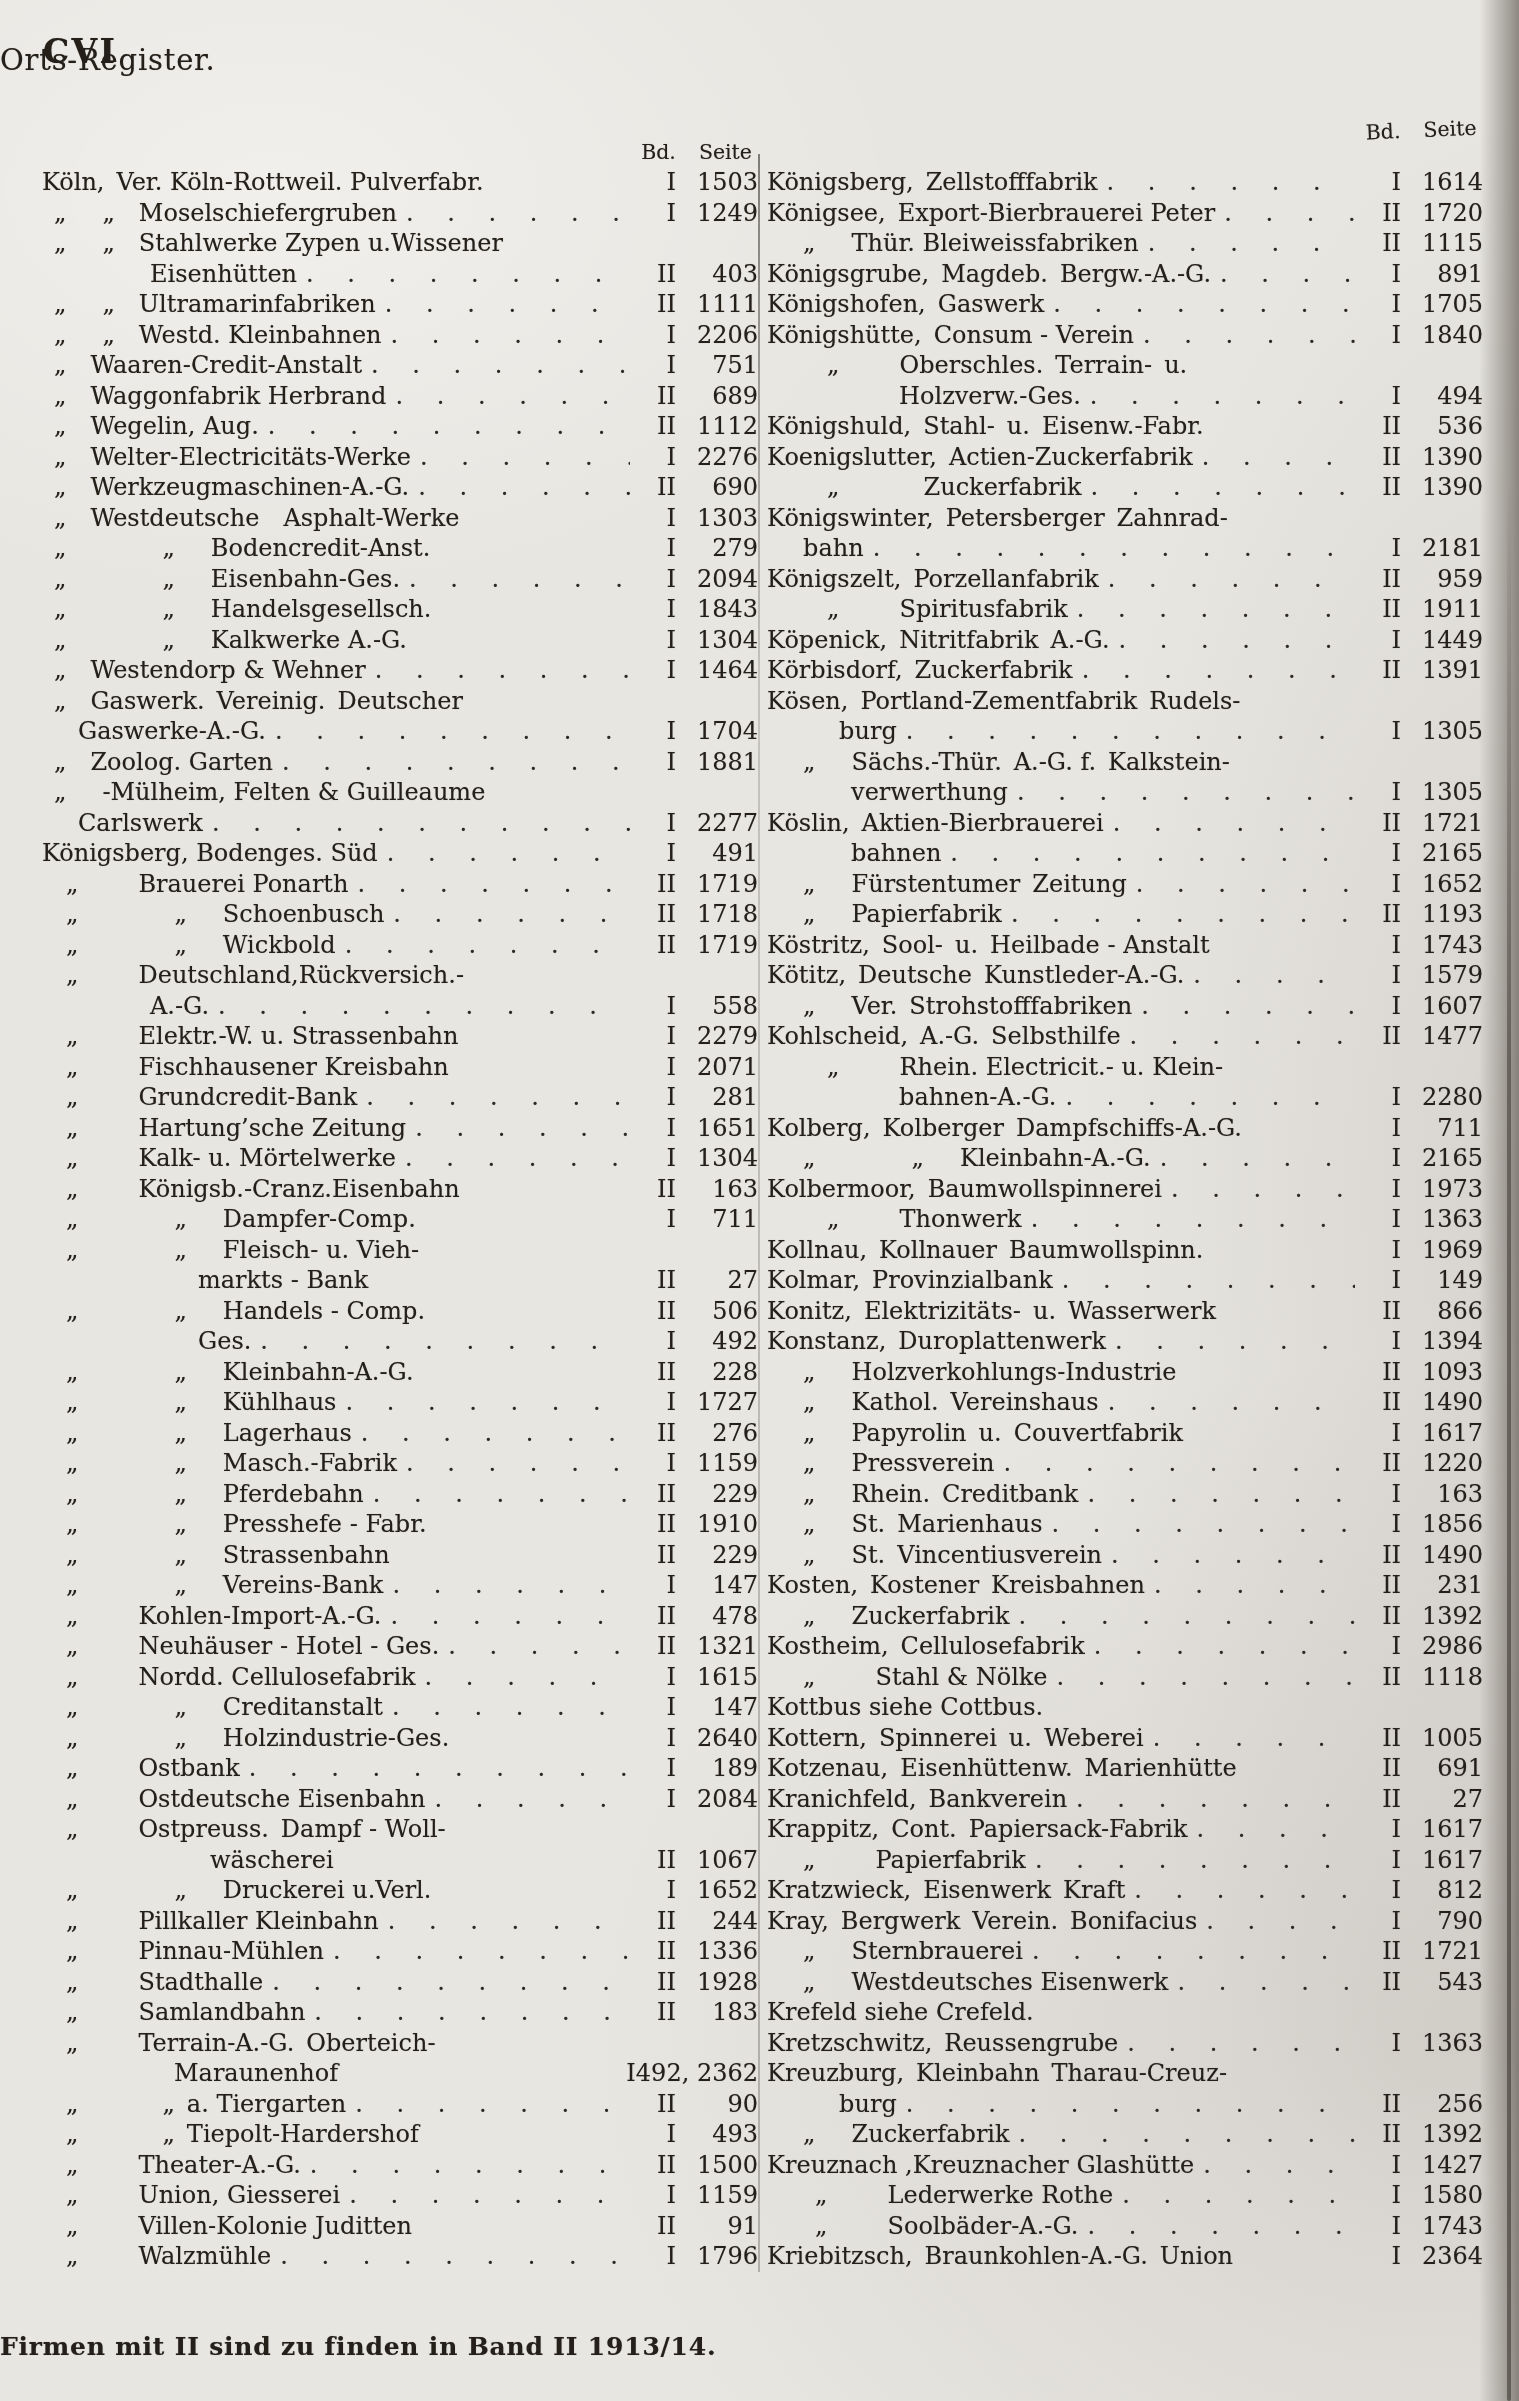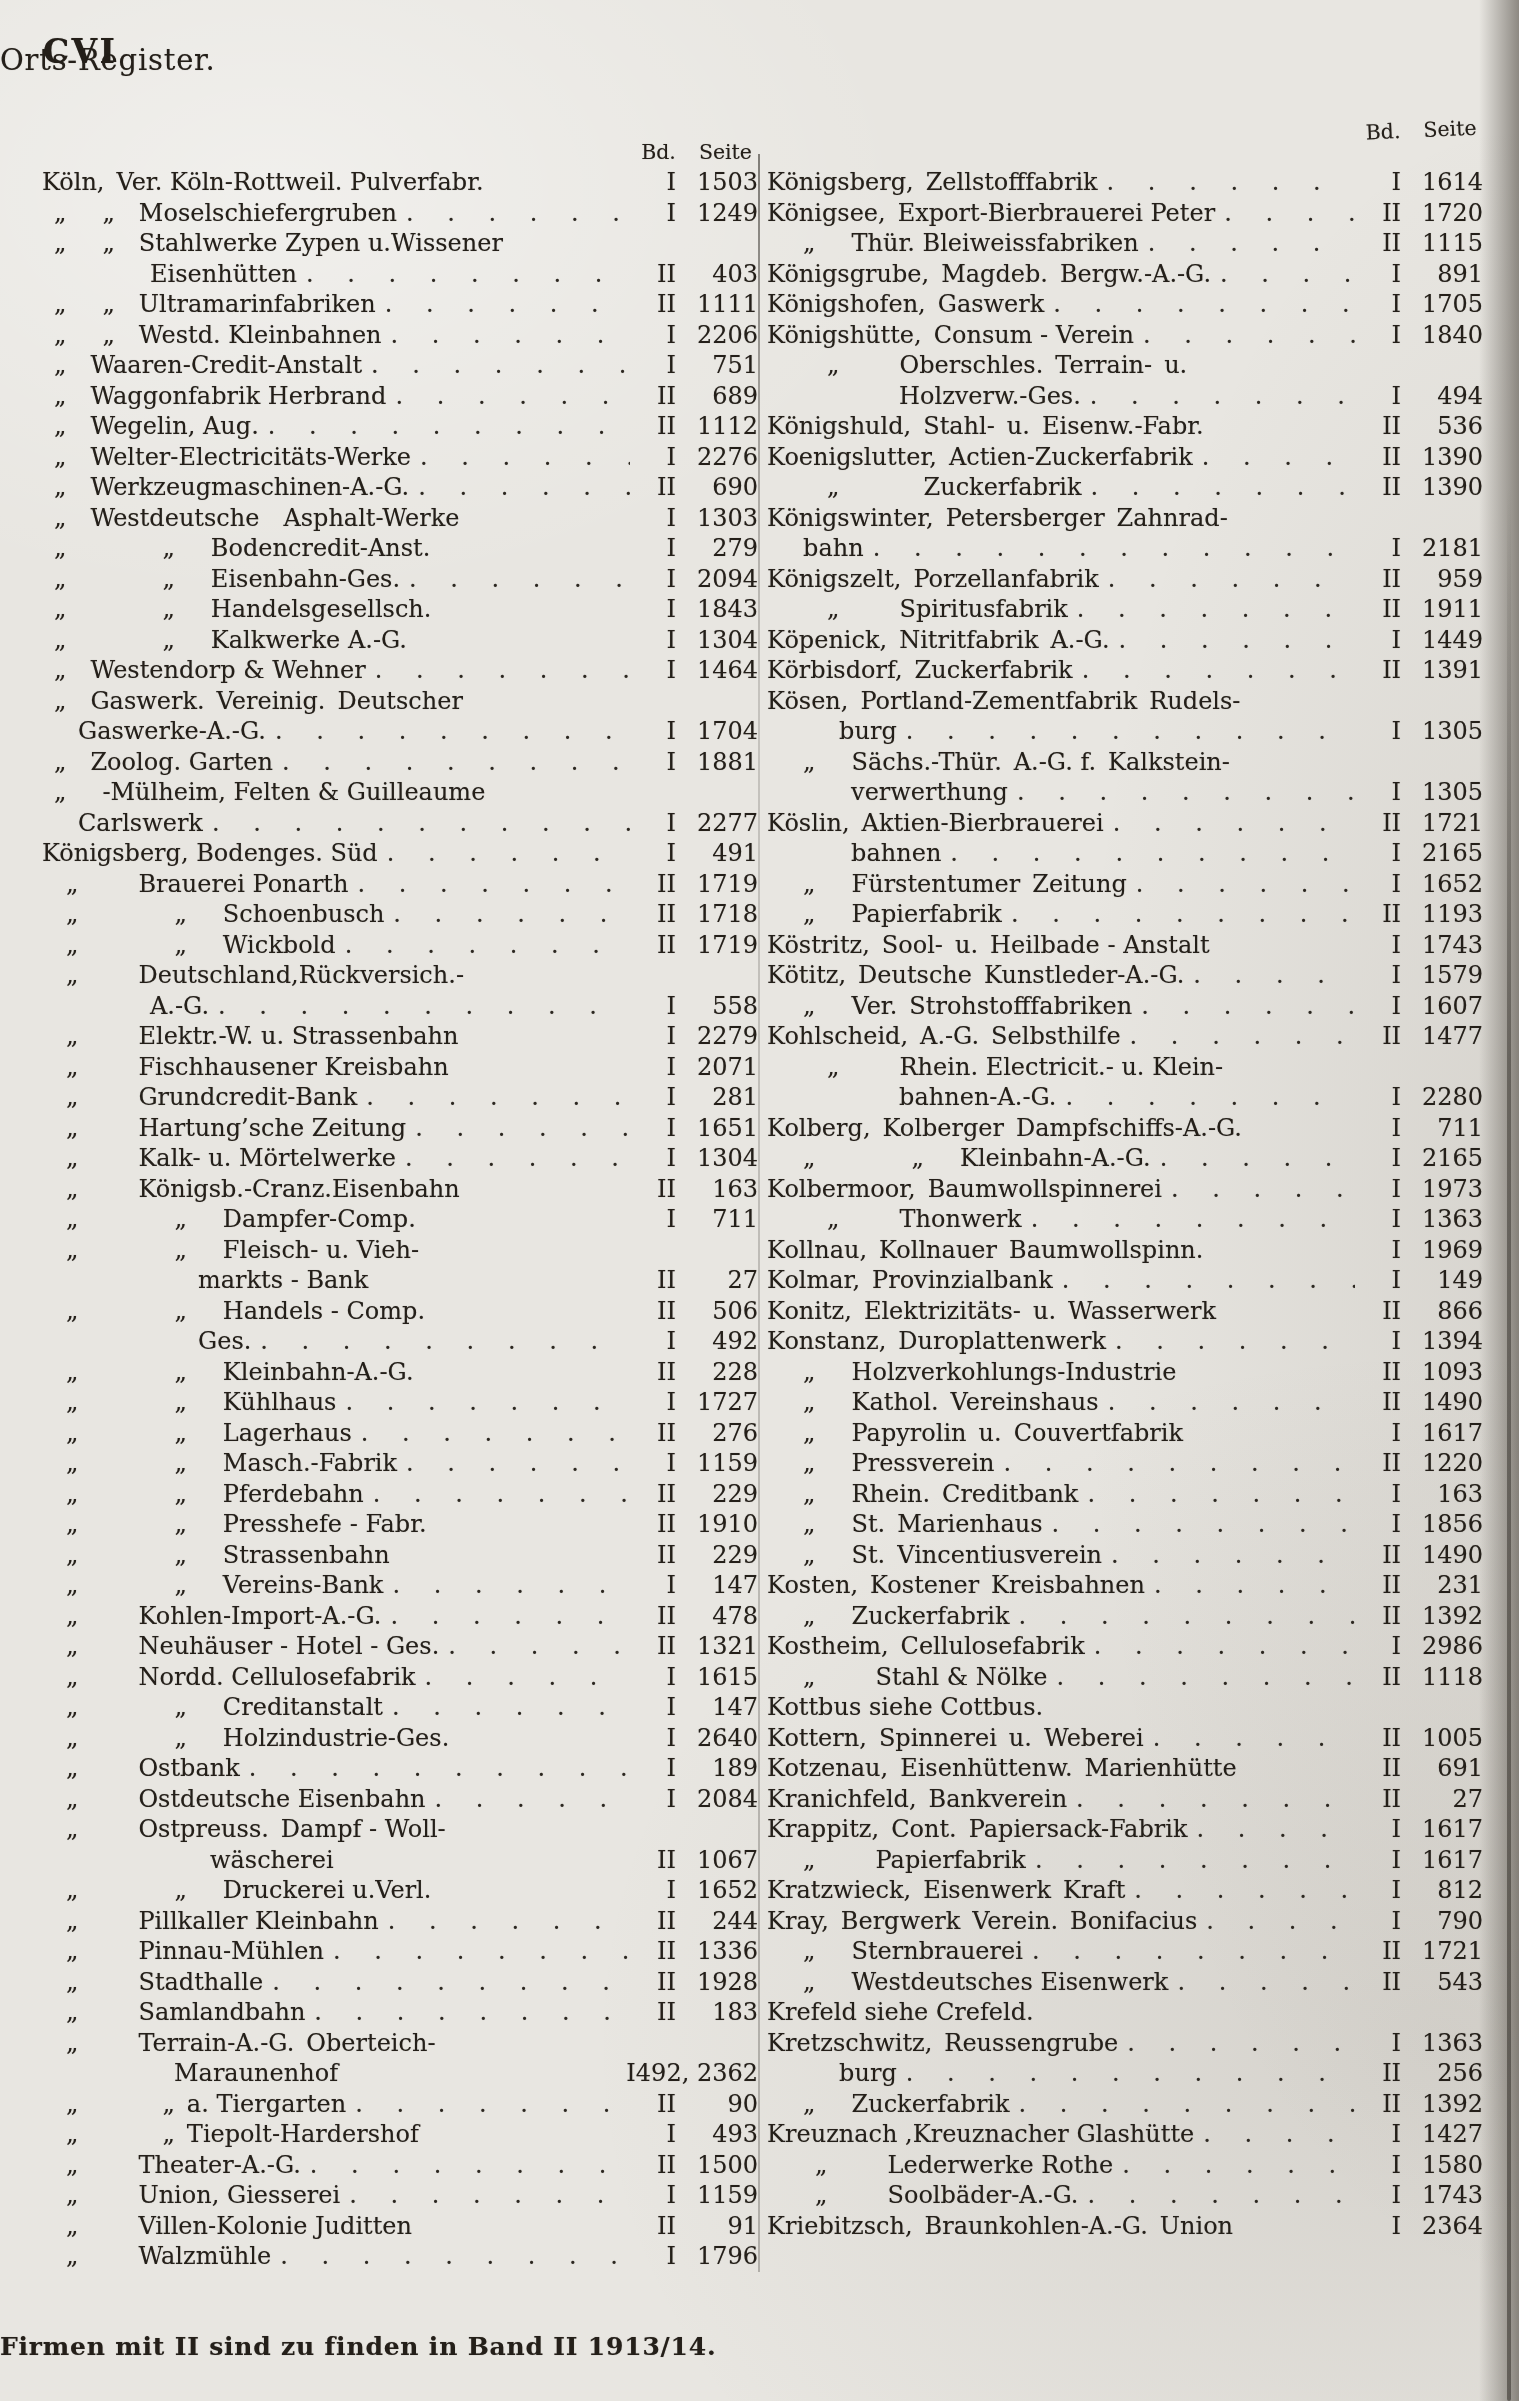--- a/index.html
+++ b/index.html
@@ -875,20 +875,26 @@
     <span class="band"></span>
     <span class="pgno"></span>
   </div>
         <div class="row">
     <span class="rt">Kretzschwitz, Reussengrube</span>
     <span class="dots">. . . . . . . . . . . . . . . . . . . . . . . . . . . . . . . . . . . . . . . . . . . . . . . . </span>
     <span class="band">I</span>
     <span class="pgno">1363</span>
   </div>
         <div class="row">
+    <span class="rt">Kreuzburg, Kleinbahn Tharau-Creuz-</span>
+    <span class="dots"></span>
+    <span class="band"></span>
+    <span class="pgno"></span>
+  </div>
+        <div class="row">
     <span class="rt">   burg</span>
     <span class="dots">. . . . . . . . . . . . . . . . . . . . . . . . . . . . . . . . . . . . . . . . . . . . . . . . </span>
     <span class="band">II</span>
     <span class="pgno">256</span>
   </div>
         <div class="row">
     <span class="rt">  „  Zuckerfabrik</span>
     <span class="dots">. . . . . . . . . . . . . . . . . . . . . . . . . . . . . . . . . . . . . . . . . . . . . . . . </span>
     <span class="band">II</span>
     <span class="pgno">1392</span>

